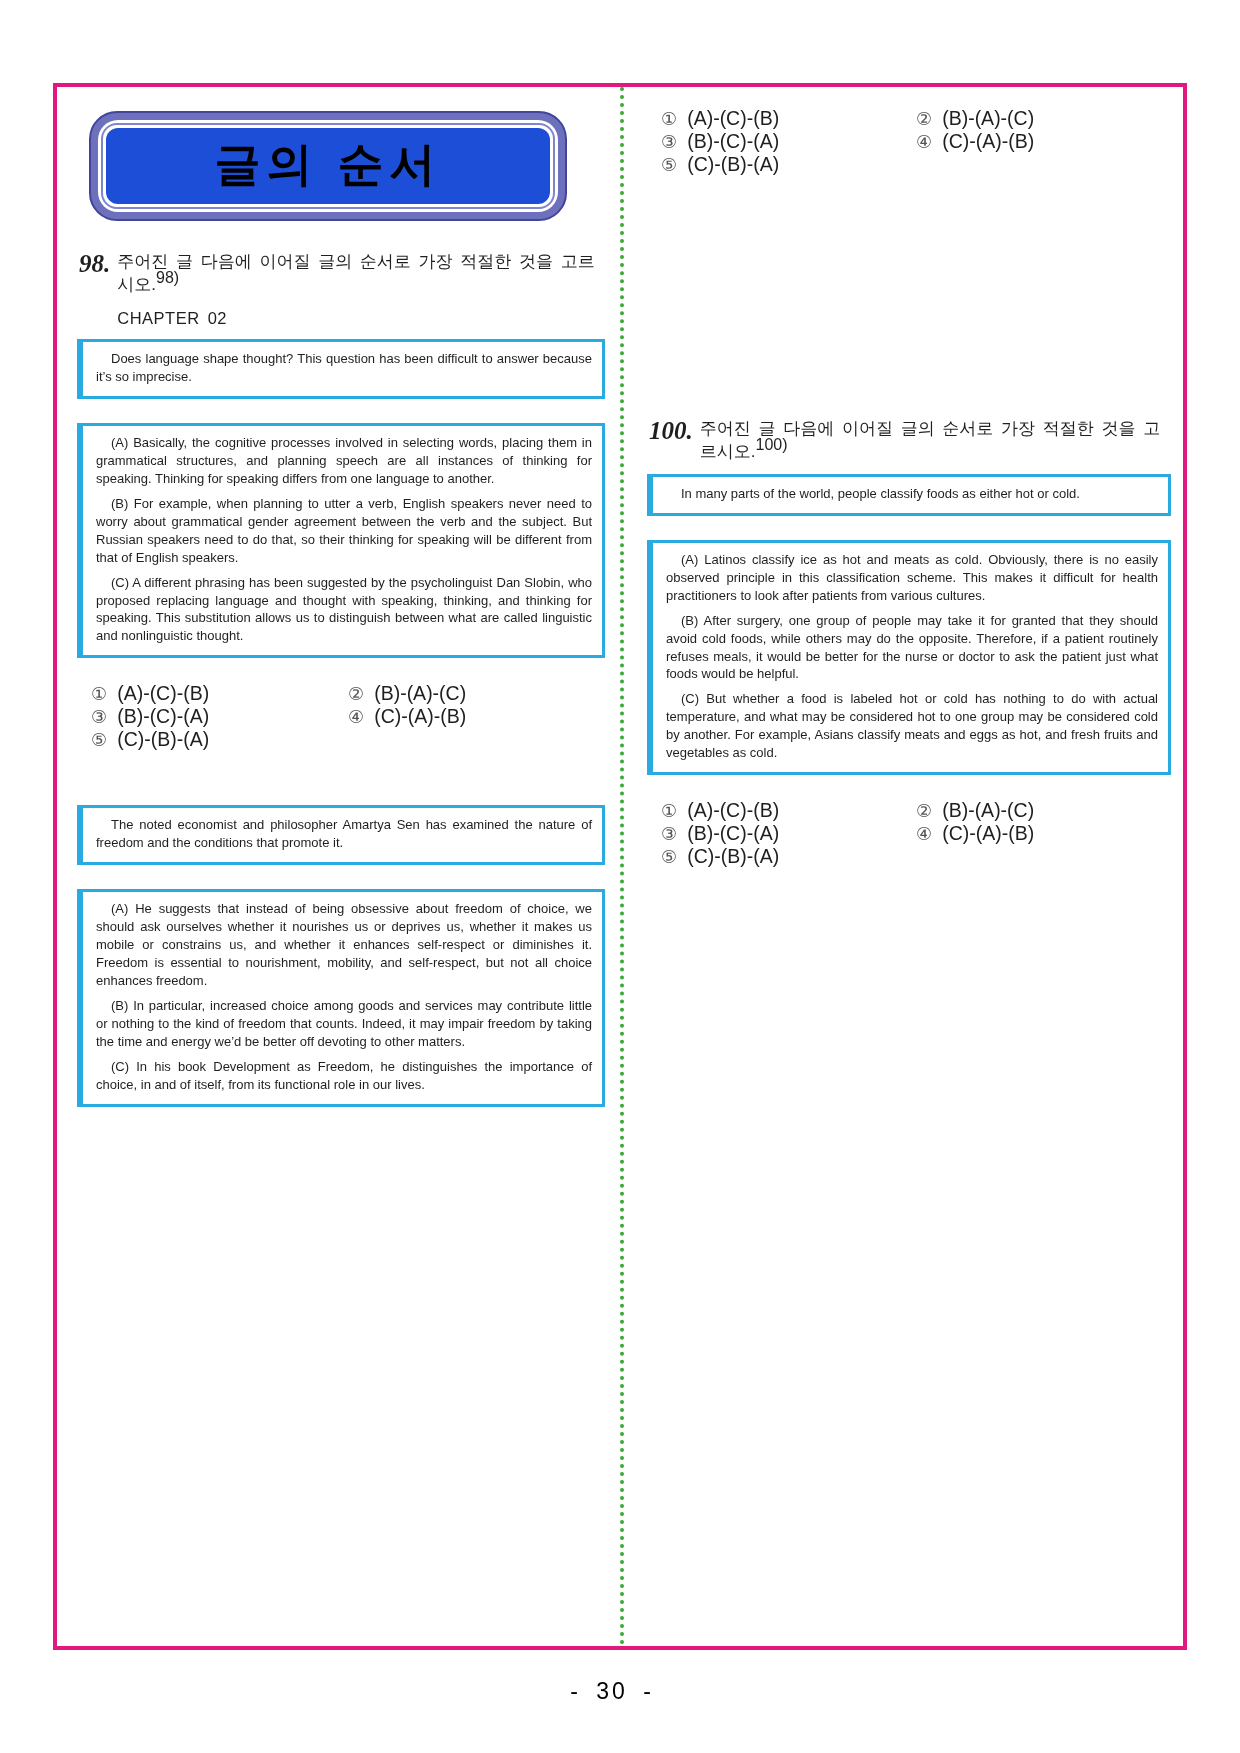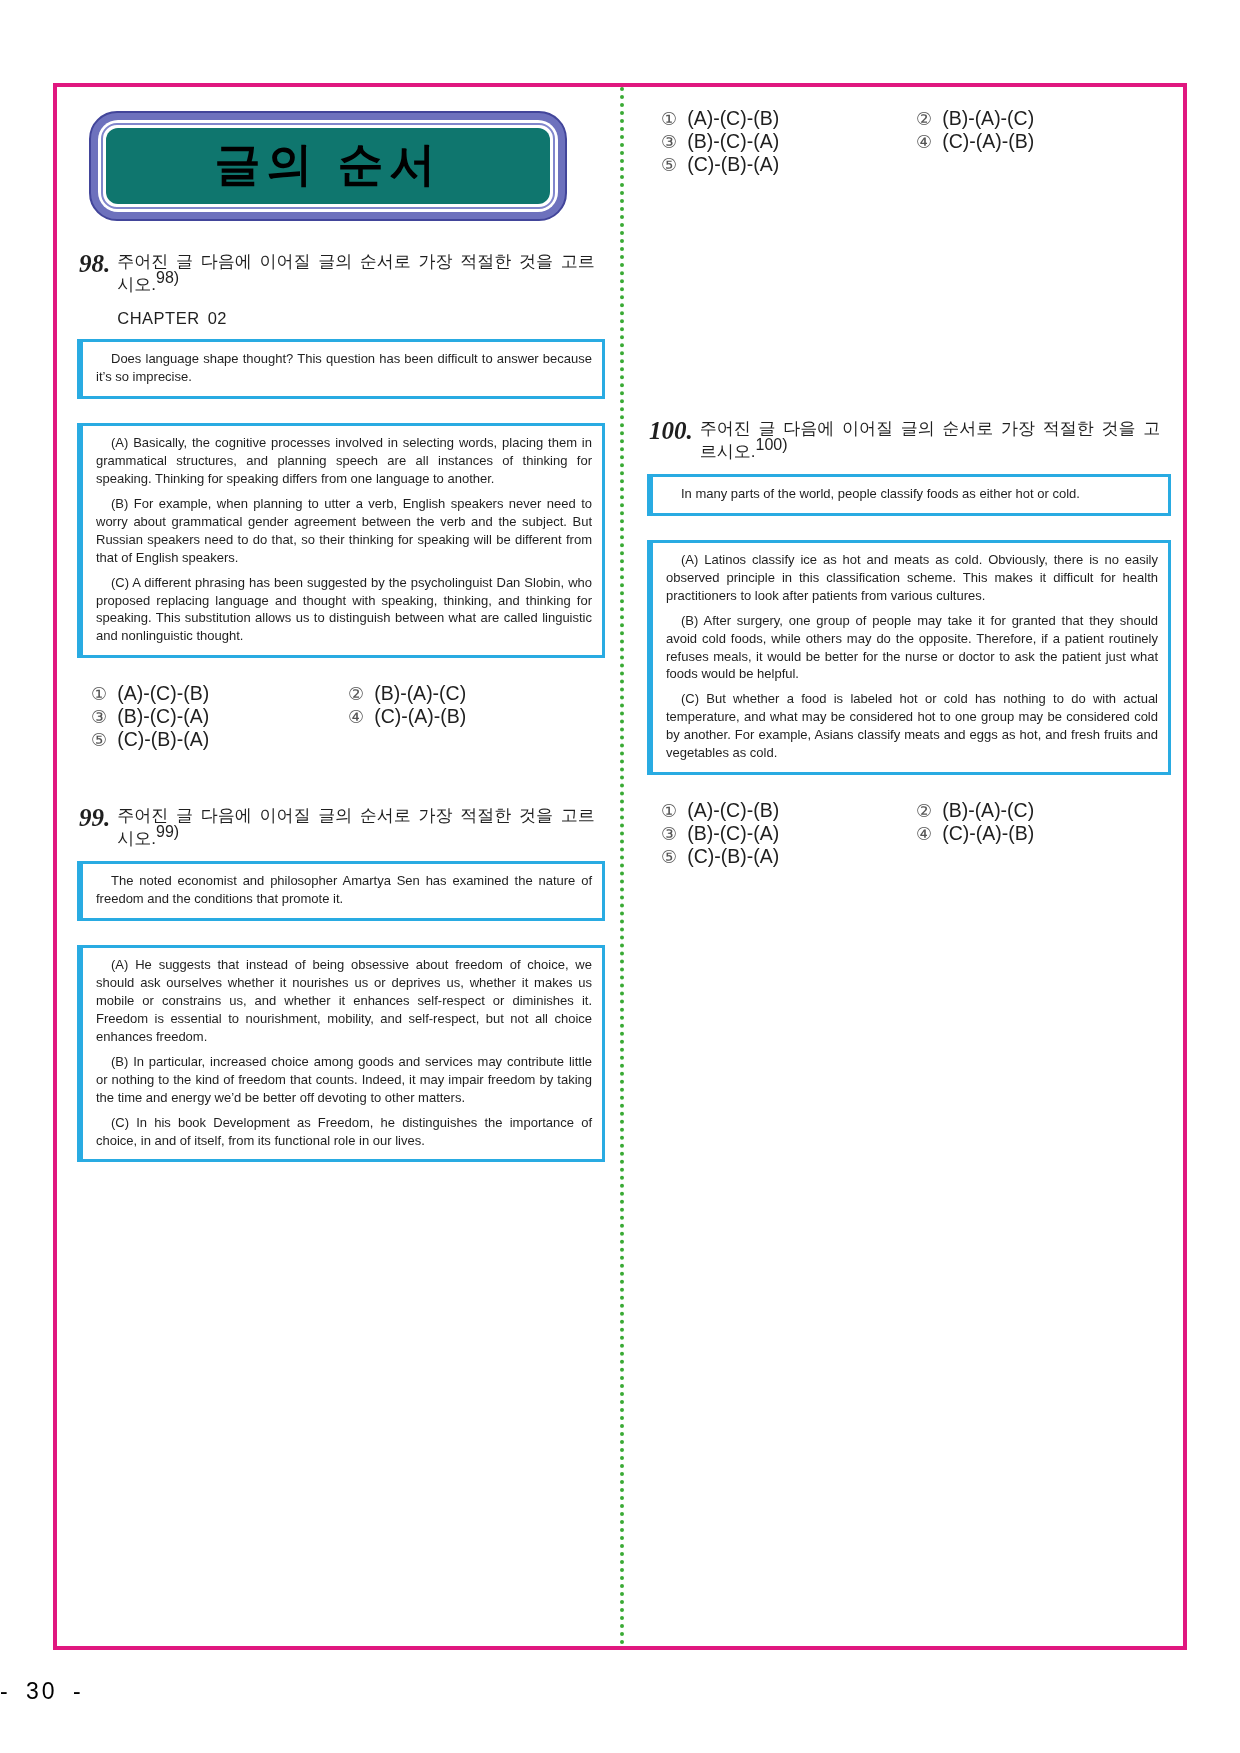--- a/index.html
+++ b/index.html
@@ -18,21 +18,21 @@
   }
   .col { position:absolute; top:18px; }
   .col-left  { left:20px;  width:528px; }
   .col-right { left:590px; width:524px; }
 
   
   .banner { width:478px; margin:6px 0 30px 12px; background:#6d71bd;
             border:2px solid #42459a; border-radius:28px; padding:7px; box-sizing:border-box; }
   .banner-mid { background:#ffffff; border-radius:20px; padding:3px; }
   .banner-line { background:#ffffff; border:2px solid #8186cc; border-radius:16px; padding:3px; }
-  .banner-fill { background:#0f766e; border-radius:12px; text-align:center; padding:6px 0 8px; }
+  .banner-fill { background:#1d4ed8; border-radius:12px; text-align:center; padding:6px 0 8px; }
   .banner-fill span { font-size:46px; font-weight:900; letter-spacing:6px; color:#000; }
 
   
   .q-header { display:flex; align-items:flex-start; margin:0 0 10px 2px; }
   .q-num { font-family:"Liberation Serif","DejaVu Serif",serif; font-style:italic; font-weight:bold;
            font-size:25px; line-height:1.05; margin-right:7px; white-space:nowrap; }
   .q-instr { font-size:17px; line-height:1.35; word-spacing:3px; }
   .q-sub { font-size:16.5px; letter-spacing:0.5px; margin-top:10px; }
   sup.fnote { font-size:16px; line-height:0; }
 
@@ -53,21 +53,21 @@
     padding-left:14px; margin-bottom:10px;
   }
   .opt { font-size:19.5px; white-space:nowrap; }
   .opt .marker { font-size:18px; color:#555; margin-right:10px; }
 
   .gap-q99  { height:44px; }
   .gap-q100 { height:232px; }
   .gap-top  { height:2px; }
 
   .page-num {
-    position:absolute; left:0; right:16px; top:1678px; 
+    position:absolute; left:0; right:16px; top:1678px; text-align:center;
     font-size:23px; letter-spacing:3px; color:#000; word-spacing:6px;
   }
 </style>
 </head>
 <body>
 
 <div class="sheet">
   <div class="frame">
     <div class="divider"></div>
 
@@ -104,26 +104,20 @@
       <div class="opts">
         <div class="opt"><span class="marker">①</span><span>(A)-(C)-(B)</span></div>
         <div class="opt"><span class="marker">②</span><span>(B)-(A)-(C)</span></div>
         <div class="opt"><span class="marker">③</span><span>(B)-(C)-(A)</span></div>
         <div class="opt"><span class="marker">④</span><span>(C)-(A)-(B)</span></div>
         <div class="opt"><span class="marker">⑤</span><span>(C)-(B)-(A)</span></div>
       </div>
 
       <div class="gap-q99"></div>
 
-      <div class="q-header">
-        <span class="q-num">99.</span>
-        <span class="q-instr">
-          <span>주어진 글 다음에 이어질 글의 순서로 가장 적절한 것을 고르시오.</span><sup class="fnote">99)</sup>
-        </span>
-      </div>
 
       <div class="pbox">
         <p>The noted economist and philosopher Amartya Sen has examined the nature of freedom and the conditions that promote it.</p>
       </div>
 
       <div class="pbox">
         <p>(A) He suggests that instead of being obsessive about freedom of choice, we should ask ourselves whether it nourishes us or deprives us, whether it makes us mobile or constrains us, and whether it enhances self-respect or diminishes it. Freedom is essential to nourishment, mobility, and self-respect, but not all choice enhances freedom.</p>
         <p>(B) In particular, increased choice among goods and services may contribute little or nothing to the kind of freedom that counts. Indeed, it may impair freedom by taking the time and energy we’d be better off devoting to other matters.</p>
         <p>(C) In his book Development as Freedom, he distinguishes the importance of choice, in and of itself, from its functional role in our lives.</p>
       </div>

